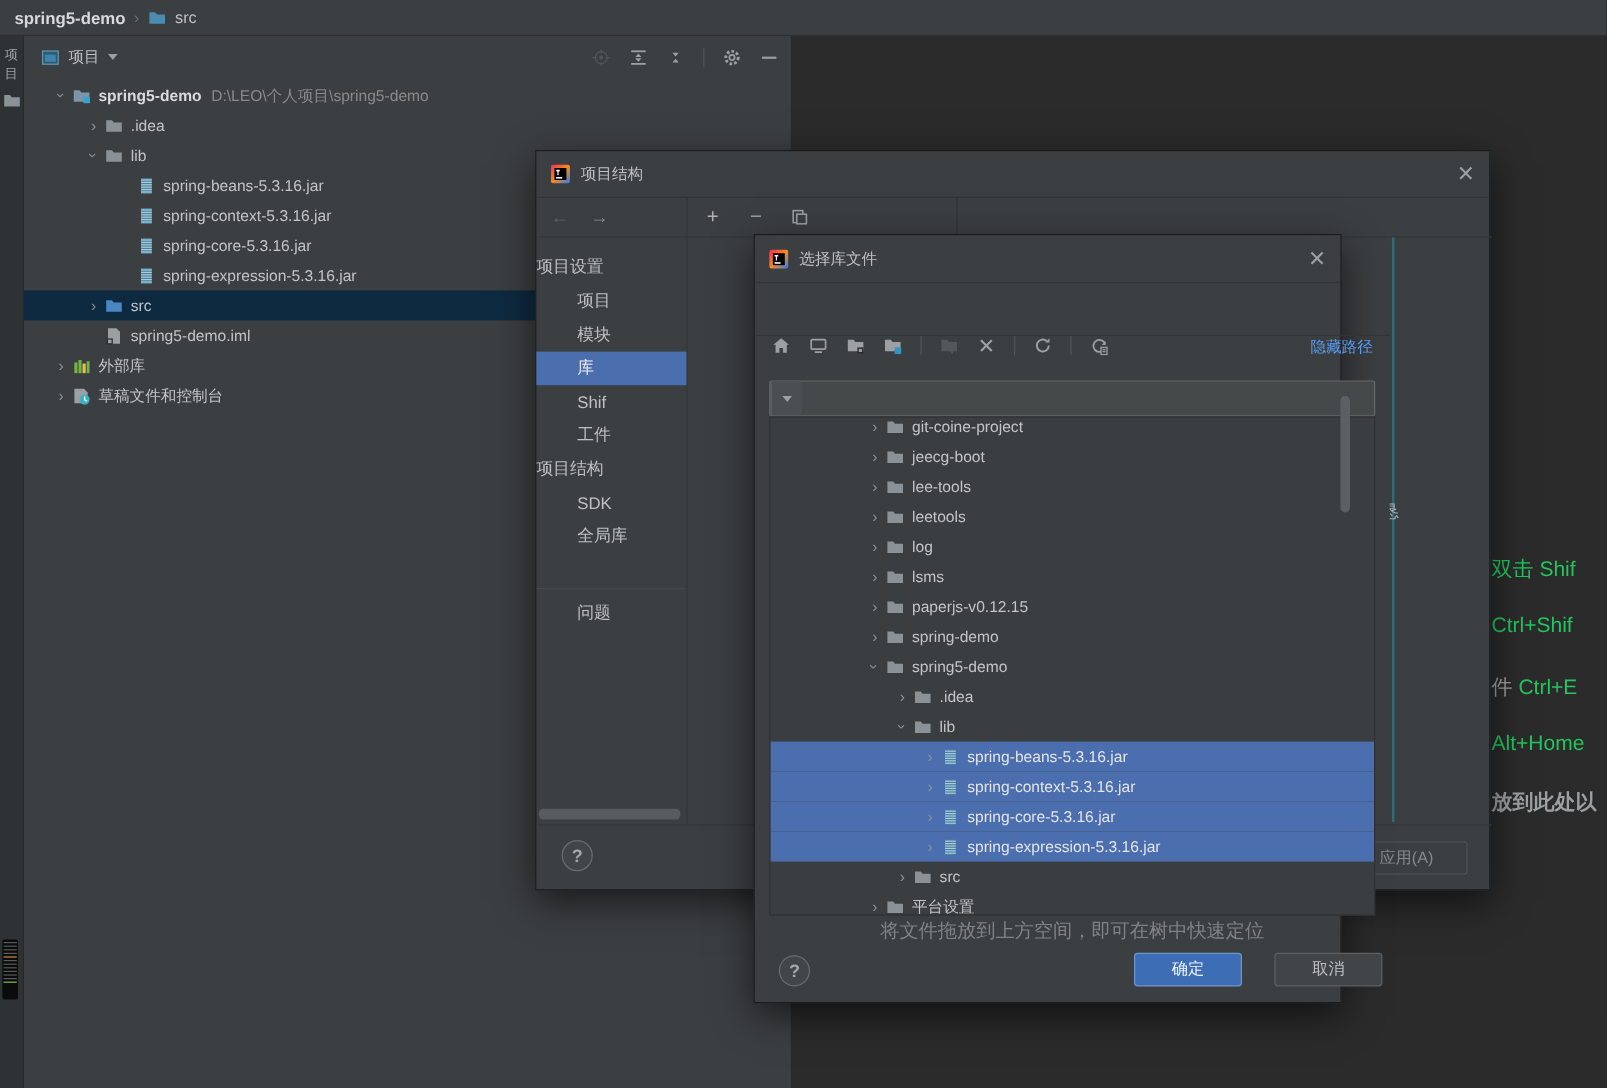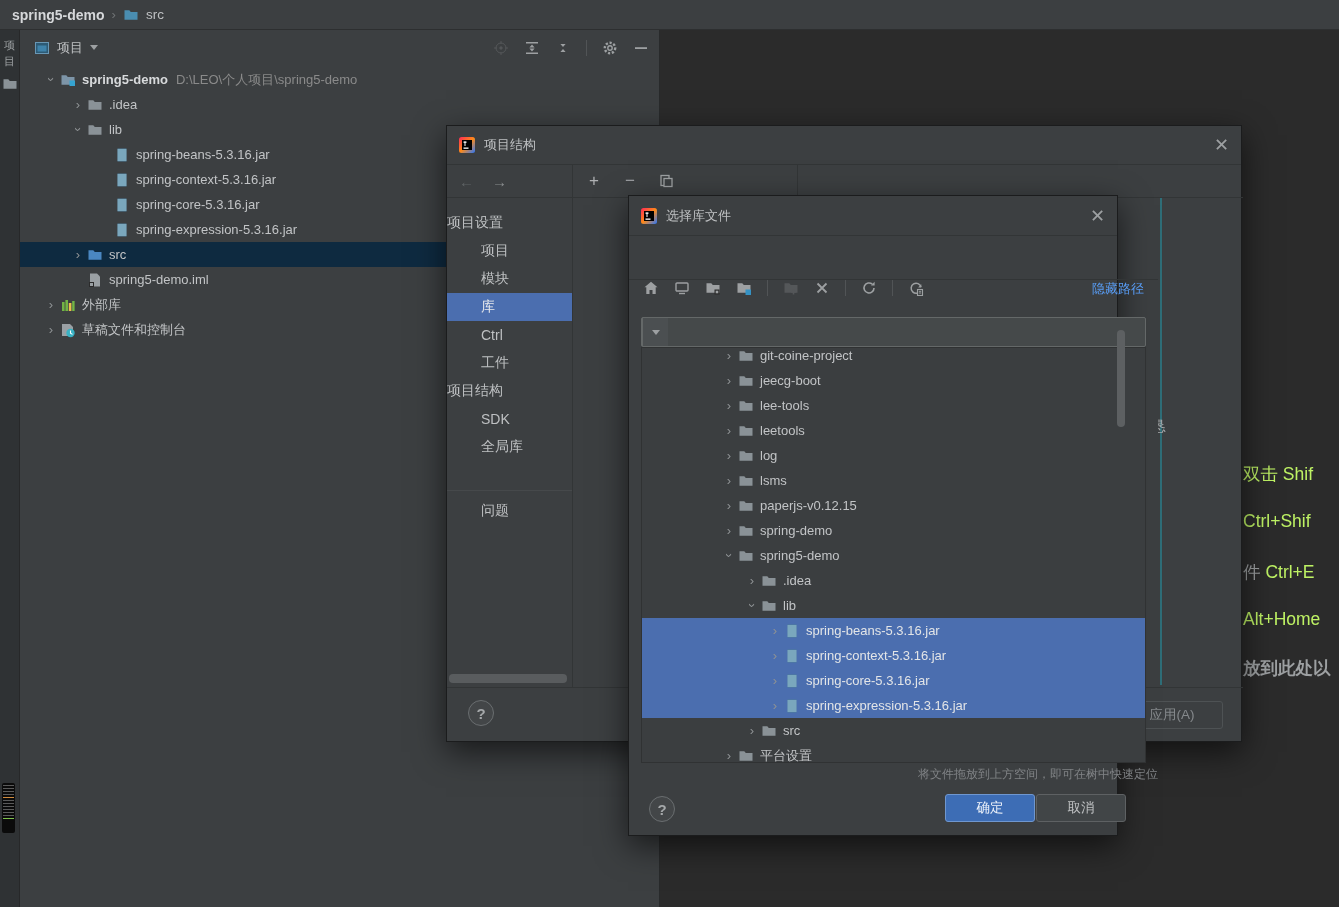--- a/index.html
+++ b/index.html
@@ -118,33 +118,33 @@
             background:#4b4f51; display:flex; align-items:center; justify-content:center; }
 
   #fc-treebox { position:absolute; left:12px; top:151px; width:505px; height:416px;
             background:#3b3e40; border:1px solid #303233; overflow:hidden; }
   #fc-tree { position:relative; top:-5px; }
   #fc-tree .trow.sel { background:#4b6eaf; }
   #fc-tree .trow.sel .lbl { color:#e3e5e7; }
   #fc-scroll { position:absolute; left:488px; top:134px; width:8px; height:97px;
             background:#5d6062; border-radius:4px; }
 
-  #fc-hint { position:absolute; left:0; top:570px; width:529px; text-align:right;
-            color:#808386; font-size:12px; }
+  #fc-hint { position:absolute; left:0; top:570px; width:529px; text-align:center;
+            color:#808386; font-size:16px; }
   #fc-help { left:20px; top:600px; }
   .btn { position:absolute; height:28px; border-radius:3px; font-size:13.5px;
          display:flex; align-items:center; justify-content:center; }
   #fc-ok { left:316px; top:598px; width:90px; background:#3d6db5;
            border:1px solid #6f97cf; color:#eef3fa; }
-  #fc-cancel { left:407px; top:598px; width:90px; background:#414547;
+  #fc-cancel { left:433px; top:598px; width:90px; background:#414547;
            border:1px solid #5e6163; color:#bec0c2; }
 
   
   .tipline { position:absolute; white-space:nowrap; font-size:17.5px; }
-  .tipline .blue { color:#bef264; }
+  .tipline .blue { color:#22c55e; }
   .tipline .gray { color:#9da0a2; }
 
   .logo16 { width:16px; height:16px; flex:0 0 16px; }
 </style>
 </head>
 <body>
 
 <div id="screen">
 
   <div id="topbar">
@@ -408,21 +408,21 @@
         </span>
     </div>
     <div id="ps-vline1"></div>
     <div id="ps-vline2"></div>
     <div id="ps-hline"></div>
     <div id="ps-sidebar">
         <div class="srow hdr">项目设置</div>
         <div class="srow item">项目</div>
         <div class="srow item">模块</div>
         <div class="srow item sel">库</div>
-        <div class="srow item">Ctrl</div>
+        <div class="srow item">Shif</div>
         <div class="srow item">工件</div>
         <div class="srow hdr">项目结构</div>
         <div class="srow item">SDK</div>
         <div class="srow item">全局库</div>
         <div class="gap"></div>
         <div class="srow item">问题</div>
       </div>
     <div id="ps-hscroll"></div>
     <div id="ps-footer-line"></div>
     <div class="help-circle" id="ps-help">?</div>

